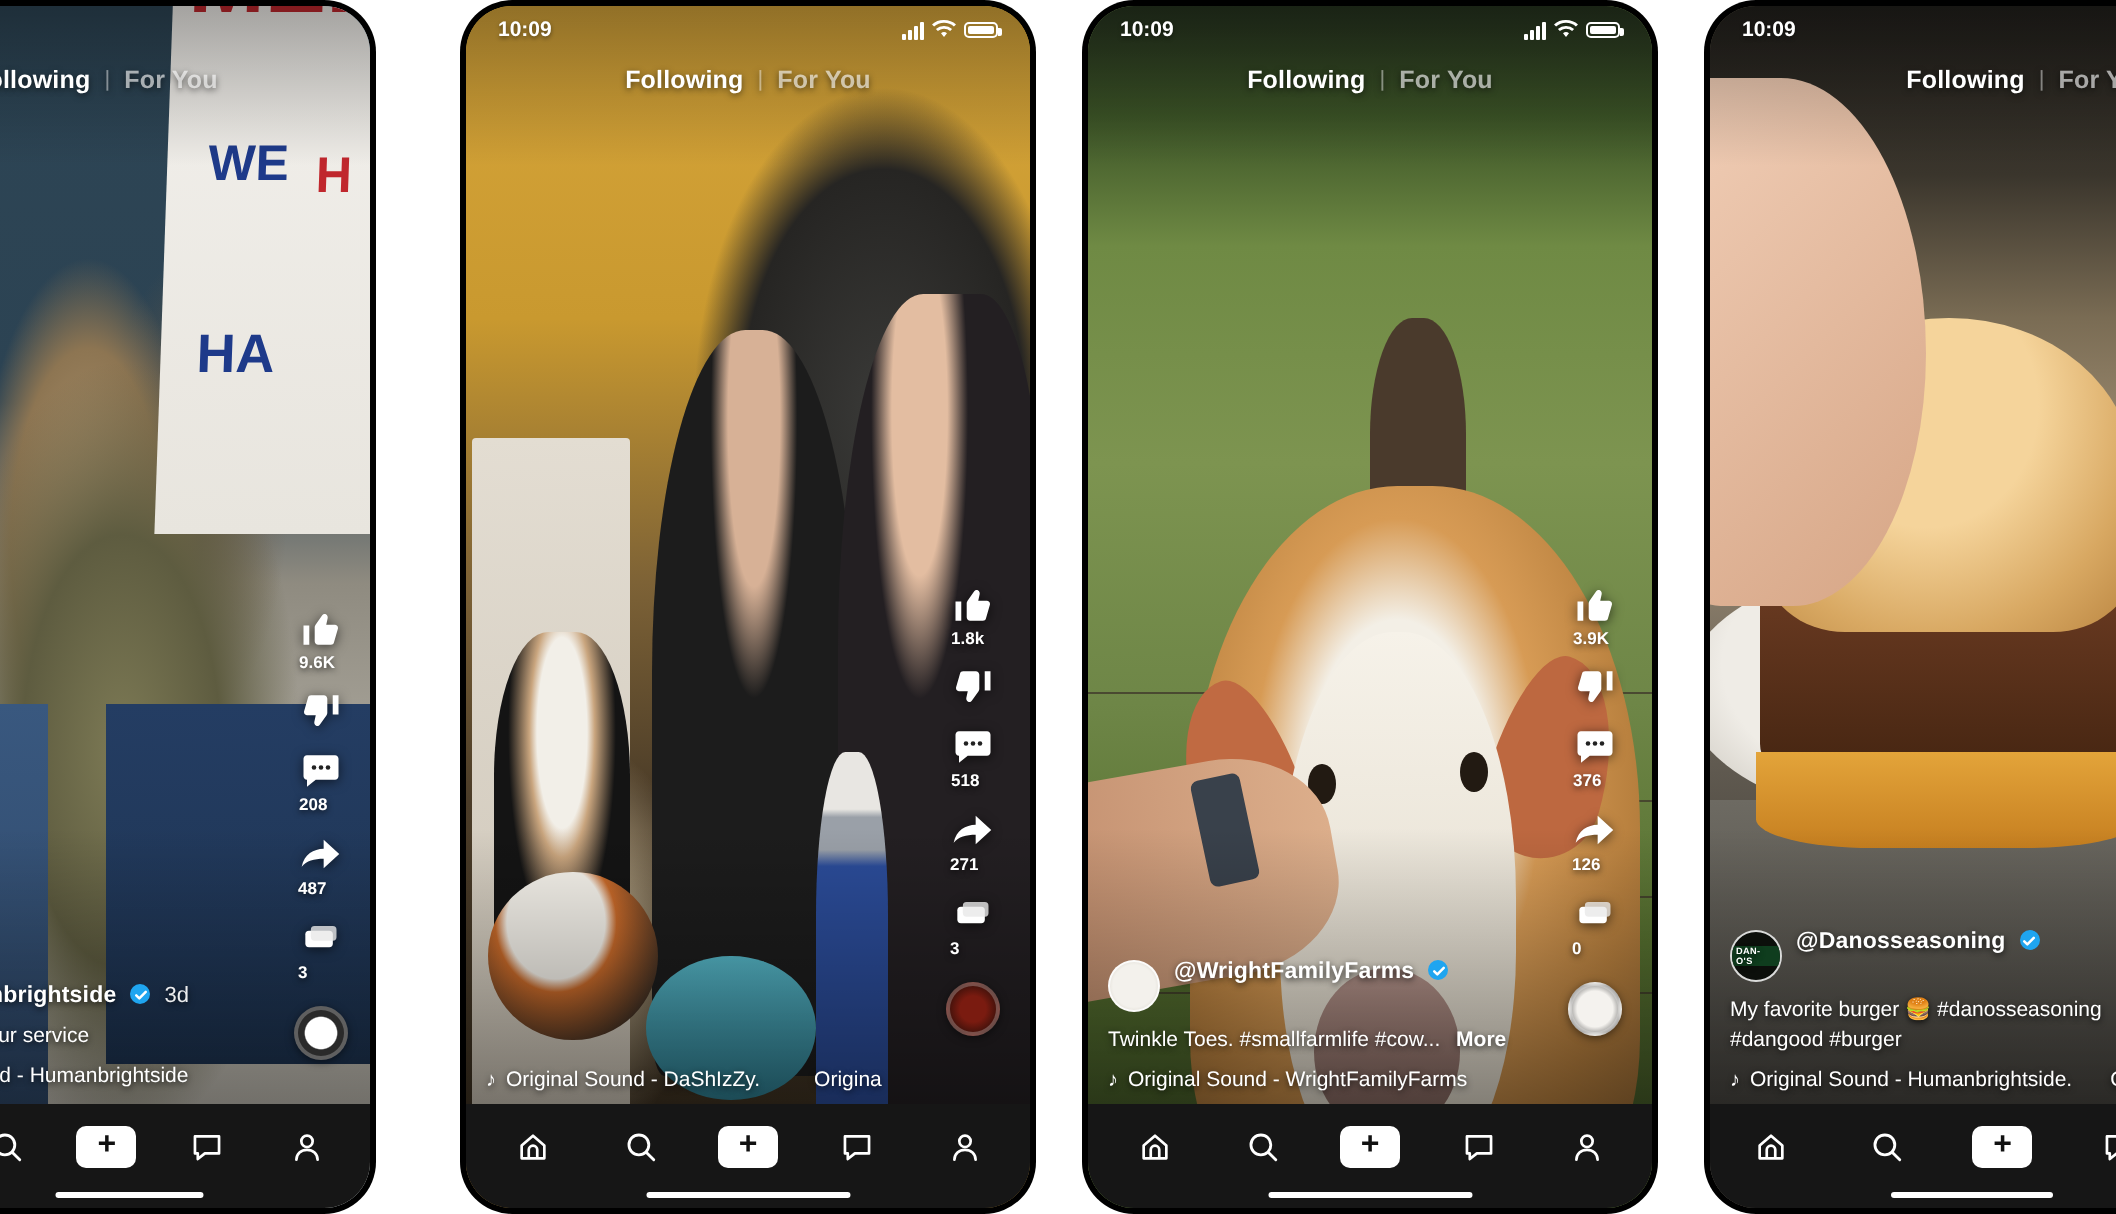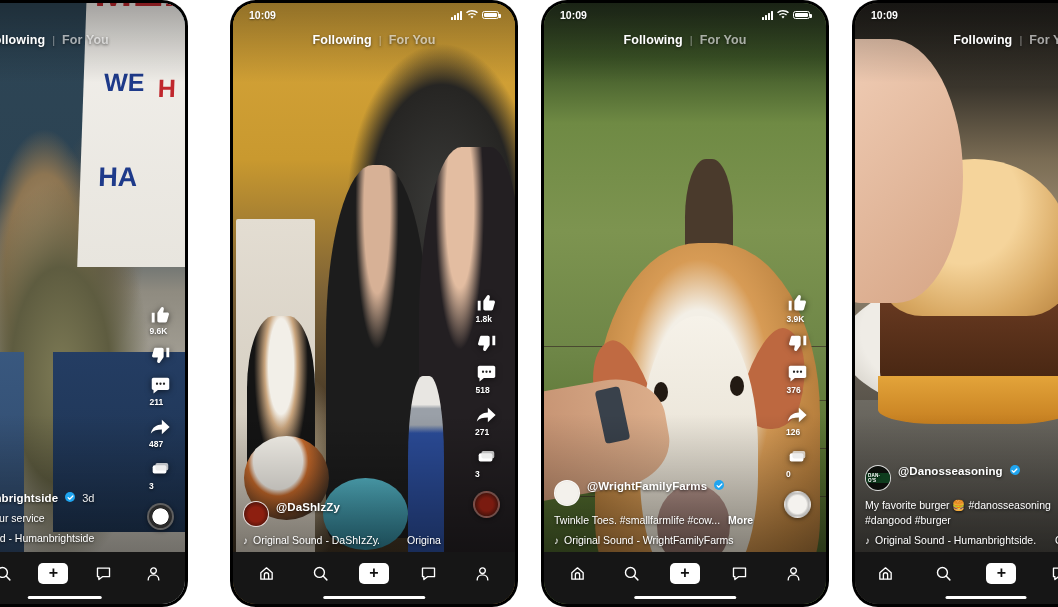--- a/index.html
+++ b/index.html
@@ -235,21 +235,21 @@
               <path d="M22 14h-3.3V3H22zM2.3 12.7c0 .9.8 1.7 1.8 1.7h4.9l-.8 3.7c-.2.9.2 1.9 1 2.3.7.4 1.6.2 2.1-.5l3.8-5.4c.3-.4.5-.9.5-1.4V5c0-1.1-.9-2-2-2H6.3c-.8 0-1.5.5-1.7 1.3l-2.3 8z"></path>
             </svg>
         </div>
         <div class="act">
           <svg width="21" height="21" viewBox="0 0 24 24" fill="#fff">
               <path d="M4 3h16c1.1 0 2 .9 2 2v10c0 1.1-.9 2-2 2H9l-5 4v-4c-1.1 0-2-.9-2-2V5c0-1.1.9-2 2-2z"></path>
               <circle cx="8" cy="10" r="1.3" fill="#222"></circle>
               <circle cx="12" cy="10" r="1.3" fill="#222"></circle>
               <circle cx="16" cy="10" r="1.3" fill="#222"></circle>
             </svg>
-          <span class="cnt">211</span>
+          <span class="cnt">208</span>
         </div>
         <div class="act">
           <svg width="22" height="22" viewBox="0 0 24 24" fill="#fff">
               <path d="M2 19c1.5-7 6.5-9.6 12-9.8V4.2L22.5 12 14 19.8v-5.2C8.8 14.6 4.6 15.6 2 19z"></path>
             </svg>
           <span class="cnt">487</span>
         </div>
         <div class="act">
           <svg width="22" height="22" viewBox="0 0 24 24">
               <rect x="4" y="8" width="15" height="9" rx="2" fill="#fff"></rect>
@@ -371,24 +371,20 @@
           <svg width="22" height="22" viewBox="0 0 24 24">
               <rect x="4" y="8" width="15" height="9" rx="2" fill="#fff"></rect>
               <rect x="7" y="5.5" width="14" height="8" rx="2" fill="#e8e8e8" opacity=".8"></rect>
             </svg>
           <span class="cnt">3</span>
         </div>
         <div class="disc d2"></div>
       </div>
 
       <div class="caption">
-        <div class="userrow">
-          <span class="avatar av-dashizzy"></span>
-          <span class="uname">@DaShIzZy</span>
-        </div>
         <div class="sound">
           <span class="note">♪</span>
           <span>Original Sound - DaShIzZy.</span>
           <span style="margin-left:22px;">Origina</span>
         </div>
       </div>
 
       <div class="nav">
         <div class="ni">
           <svg width="17" height="17" viewBox="0 0 24 24" fill="none" stroke="#fff" stroke-width="1.9">

